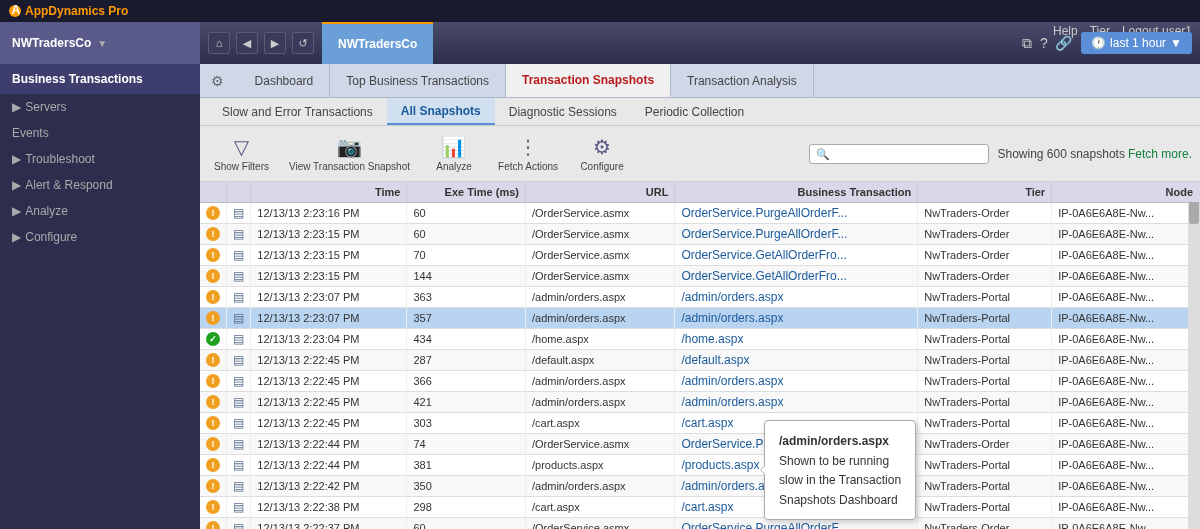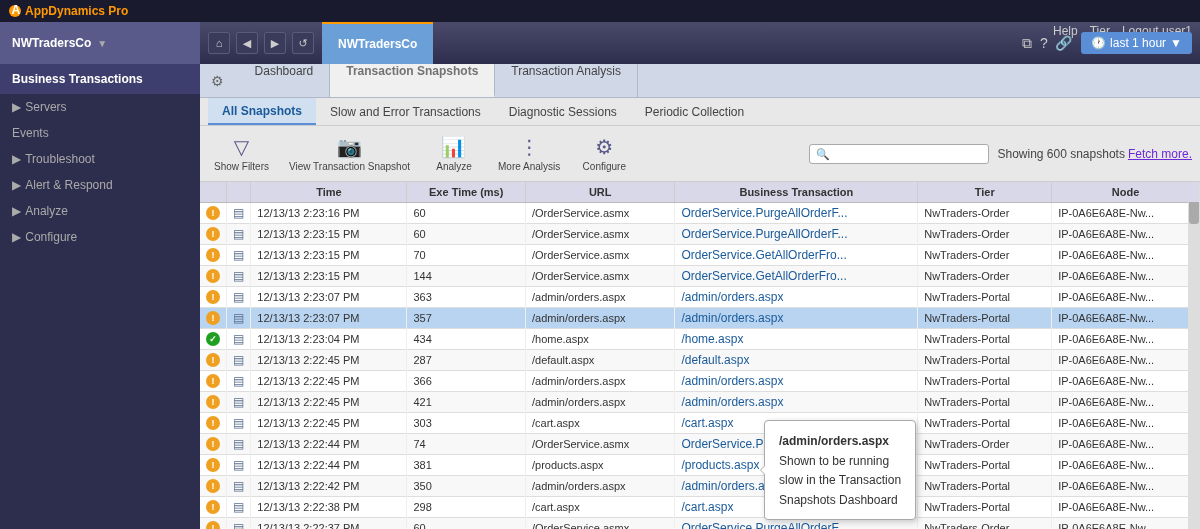--- a/index.html
+++ b/index.html
@@ -131,28 +131,29 @@
     .tab-bar {
       background: #d0d8e8;
       display: flex;
       align-items: stretch;
       border-bottom: 1px solid #b0b8c8;
       height: 34px;
     }
     .tab {
       padding: 0 16px;
       display: flex;
+      align-items: center;
       cursor: pointer;
       font-size: 12px;
       color: #444;
       border-right: 1px solid #b0b8c8;
     }
     .tab.active {
       background: #f0f0f0;
-      color: #737373;
+      color: #b91c1c;
       font-weight: bold;
       border-bottom: 2px solid #f0f0f0;
     }
     .tab-tools {
       display: flex;
       align-items: center;
       padding: 0 8px;
       margin-right: 4px;
     }
     .tool-icon { color: #666; font-size: 14px; cursor: pointer; margin: 0 3px; }
@@ -209,30 +210,30 @@
     }
     .search-box {
       border: 1px solid #aaa;
       background: white;
       padding: 3px 6px;
       border-radius: 3px;
       width: 180px;
       font-size: 11px;
     }
     .showing-text { font-size: 11px; color: #444; margin-left: 8px; }
-    .fetch-more { color: #6d28d9; cursor: pointer; text-decoration: underline; }
+    .fetch-more { color: #15803d; cursor: pointer; }
 
     
     .table-container { flex: 1; overflow-y: auto; overflow-x: hidden; position: relative; }
     table { width: 100%; border-collapse: collapse; }
     thead { position: sticky; top: 0; z-index: 10; }
     thead th {
       background: #d8d8e8;
       padding: 4px 6px;
-      text-align: center;
+      text-align: right;
       font-size: 11px;
       font-weight: bold;
       color: #333;
       border-bottom: 1px solid #bbb;
       border-right: 1px solid #ccc;
       white-space: nowrap;
     }
     tbody tr { border-bottom: 1px solid #ddd; }
     tbody tr:nth-child(even) { background: #f8f8f8; }
     tbody tr:nth-child(odd) { background: #fff; }
@@ -381,34 +382,37 @@
 
   <div class="content-area">
 
     <div class="tab-bar">
       <div class="tab-tools">
         <span class="tool-icon">⚙</span>
       </div>
       <div class="tab">
         <span>Dashboard</span>
       </div>
+      <div class="tab">
+        <span>Top Business Transactions</span>
+      </div>
       <div class="tab active">
         <span>Transaction Snapshots</span>
       </div>
       <div class="tab">
         <span>Transaction Analysis</span>
       </div>
     </div>
 
     <div class="sub-tab-bar">
+      <div class="sub-tab">
+        <span>Slow and Error Transactions</span>
+      </div>
       <div class="sub-tab active">
         <span>All Snapshots</span>
-      </div>
-      <div class="sub-tab">
-        <span>Slow and Error Transactions</span>
       </div>
       <div class="sub-tab">
         <span>Diagnostic Sessions</span>
       </div>
       <div class="sub-tab">
         <span>Periodic Collection</span>
       </div>
     </div>
 
     <div class="toolbar">
@@ -419,21 +423,21 @@
       <div class="toolbar-btn">
         <span class="icon">📷</span>
         <span class="label">View Transaction Snapshot</span>
       </div>
       <div class="toolbar-btn">
         <span class="icon">📊</span>
         <span class="label">Analyze</span>
       </div>
       <div class="toolbar-btn">
         <span class="icon">⋮</span>
-        <span class="label">More Analysis</span>
+        <span class="label">Fetch Actions</span>
       </div>
       <div class="toolbar-btn">
         <span class="icon">⚙</span>
         <span class="label">Configure</span>
       </div>
       <div class="toolbar-search">
         <input class="search-box" type="text" placeholder="🔍" style="">
         <span class="showing-text">
           <span>Showing 600 snapshots</span>
           <span class="fetch-more">Fetch more.</span>

